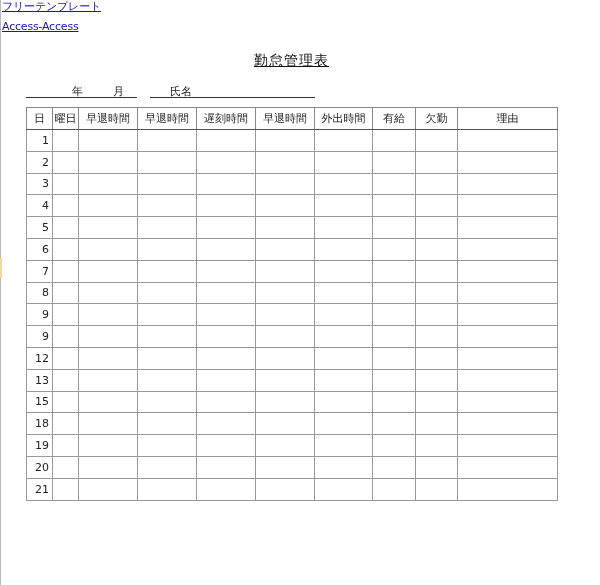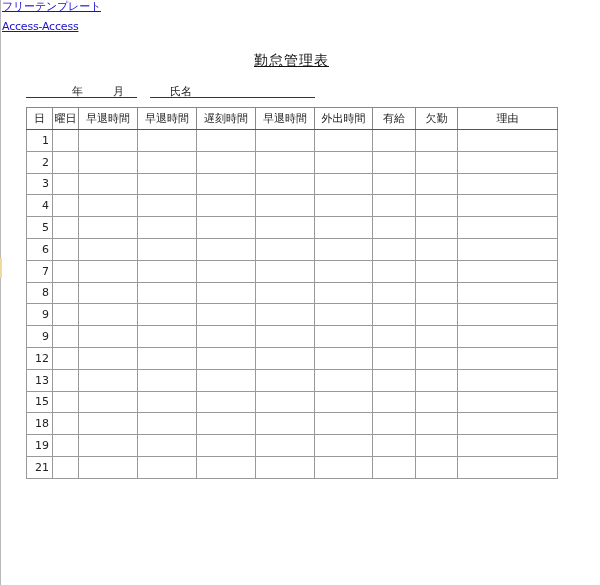--- a/index.html
+++ b/index.html
@@ -266,20 +266,32 @@
         <td></td>
         <td></td>
         <td></td>
         <td></td>
         <td></td>
         <td></td>
         <td></td>
         <td></td>
       </tr>
       <tr>
+        <td class="day">20</td>
+        <td></td>
+        <td></td>
+        <td></td>
+        <td></td>
+        <td></td>
+        <td></td>
+        <td></td>
+        <td></td>
+        <td></td>
+      </tr>
+      <tr>
         <td class="day">21</td>
         <td></td>
         <td></td>
         <td></td>
         <td></td>
         <td></td>
         <td></td>
         <td></td>
         <td></td>
         <td></td>

